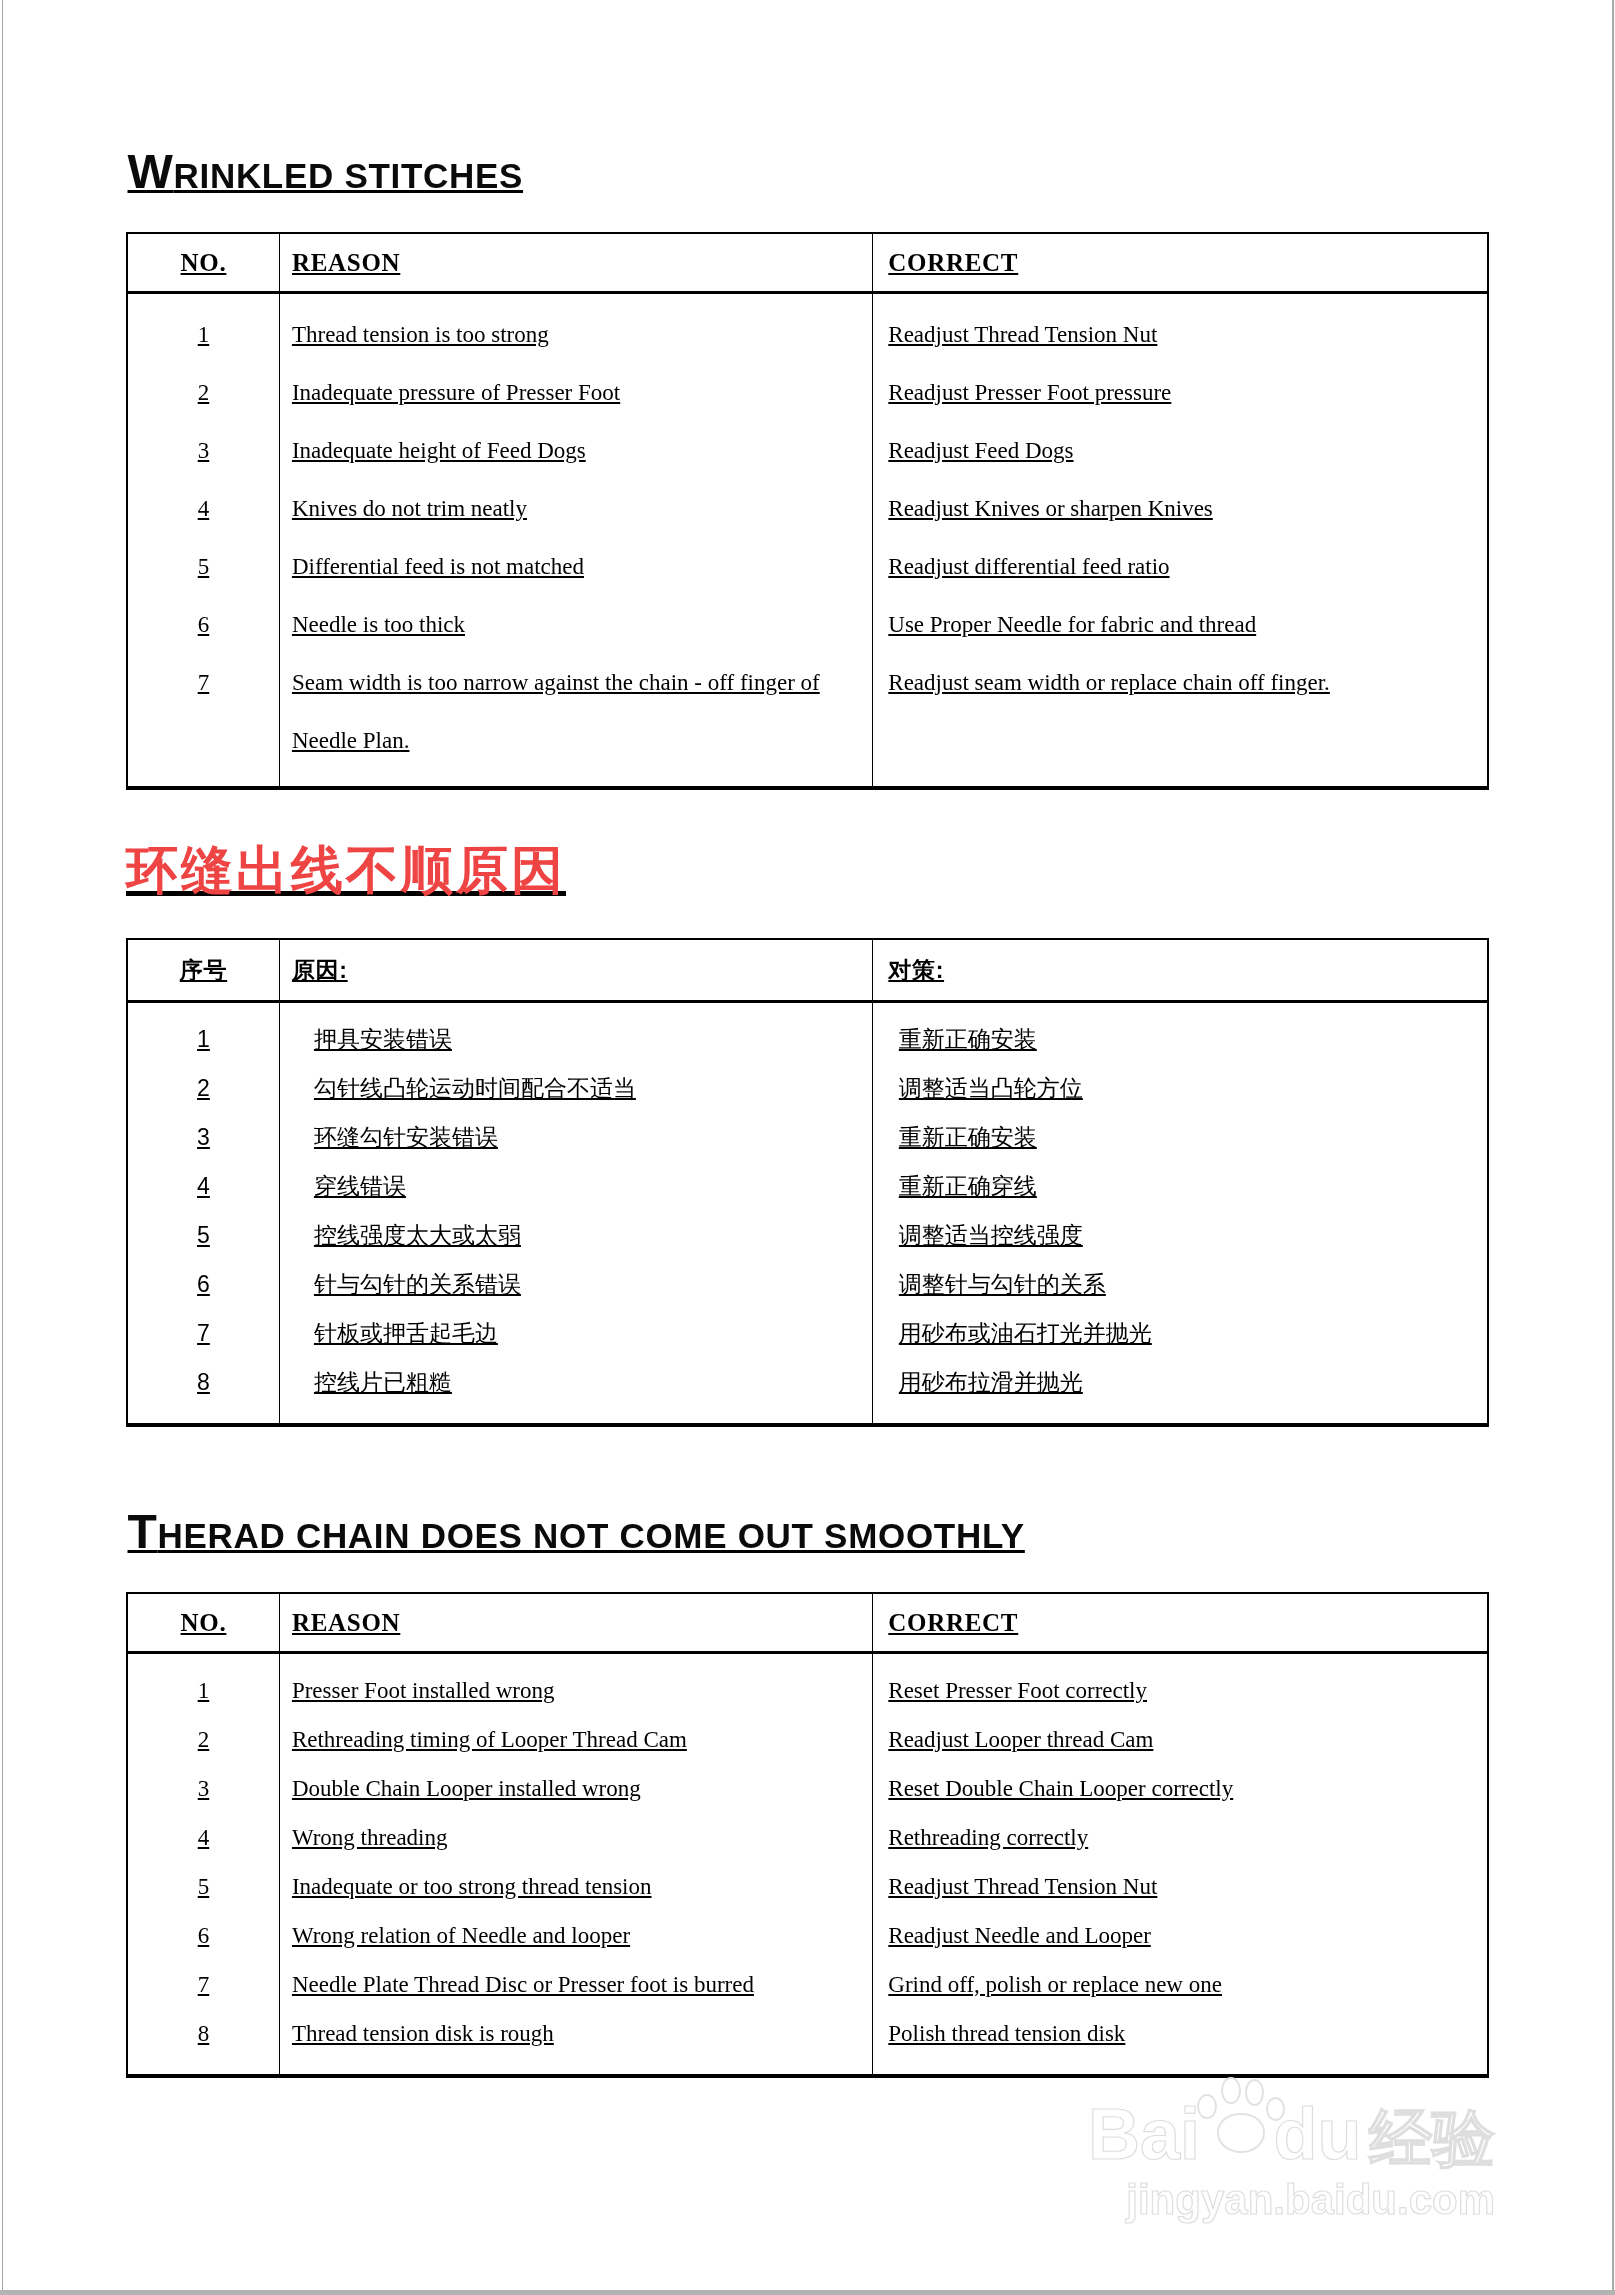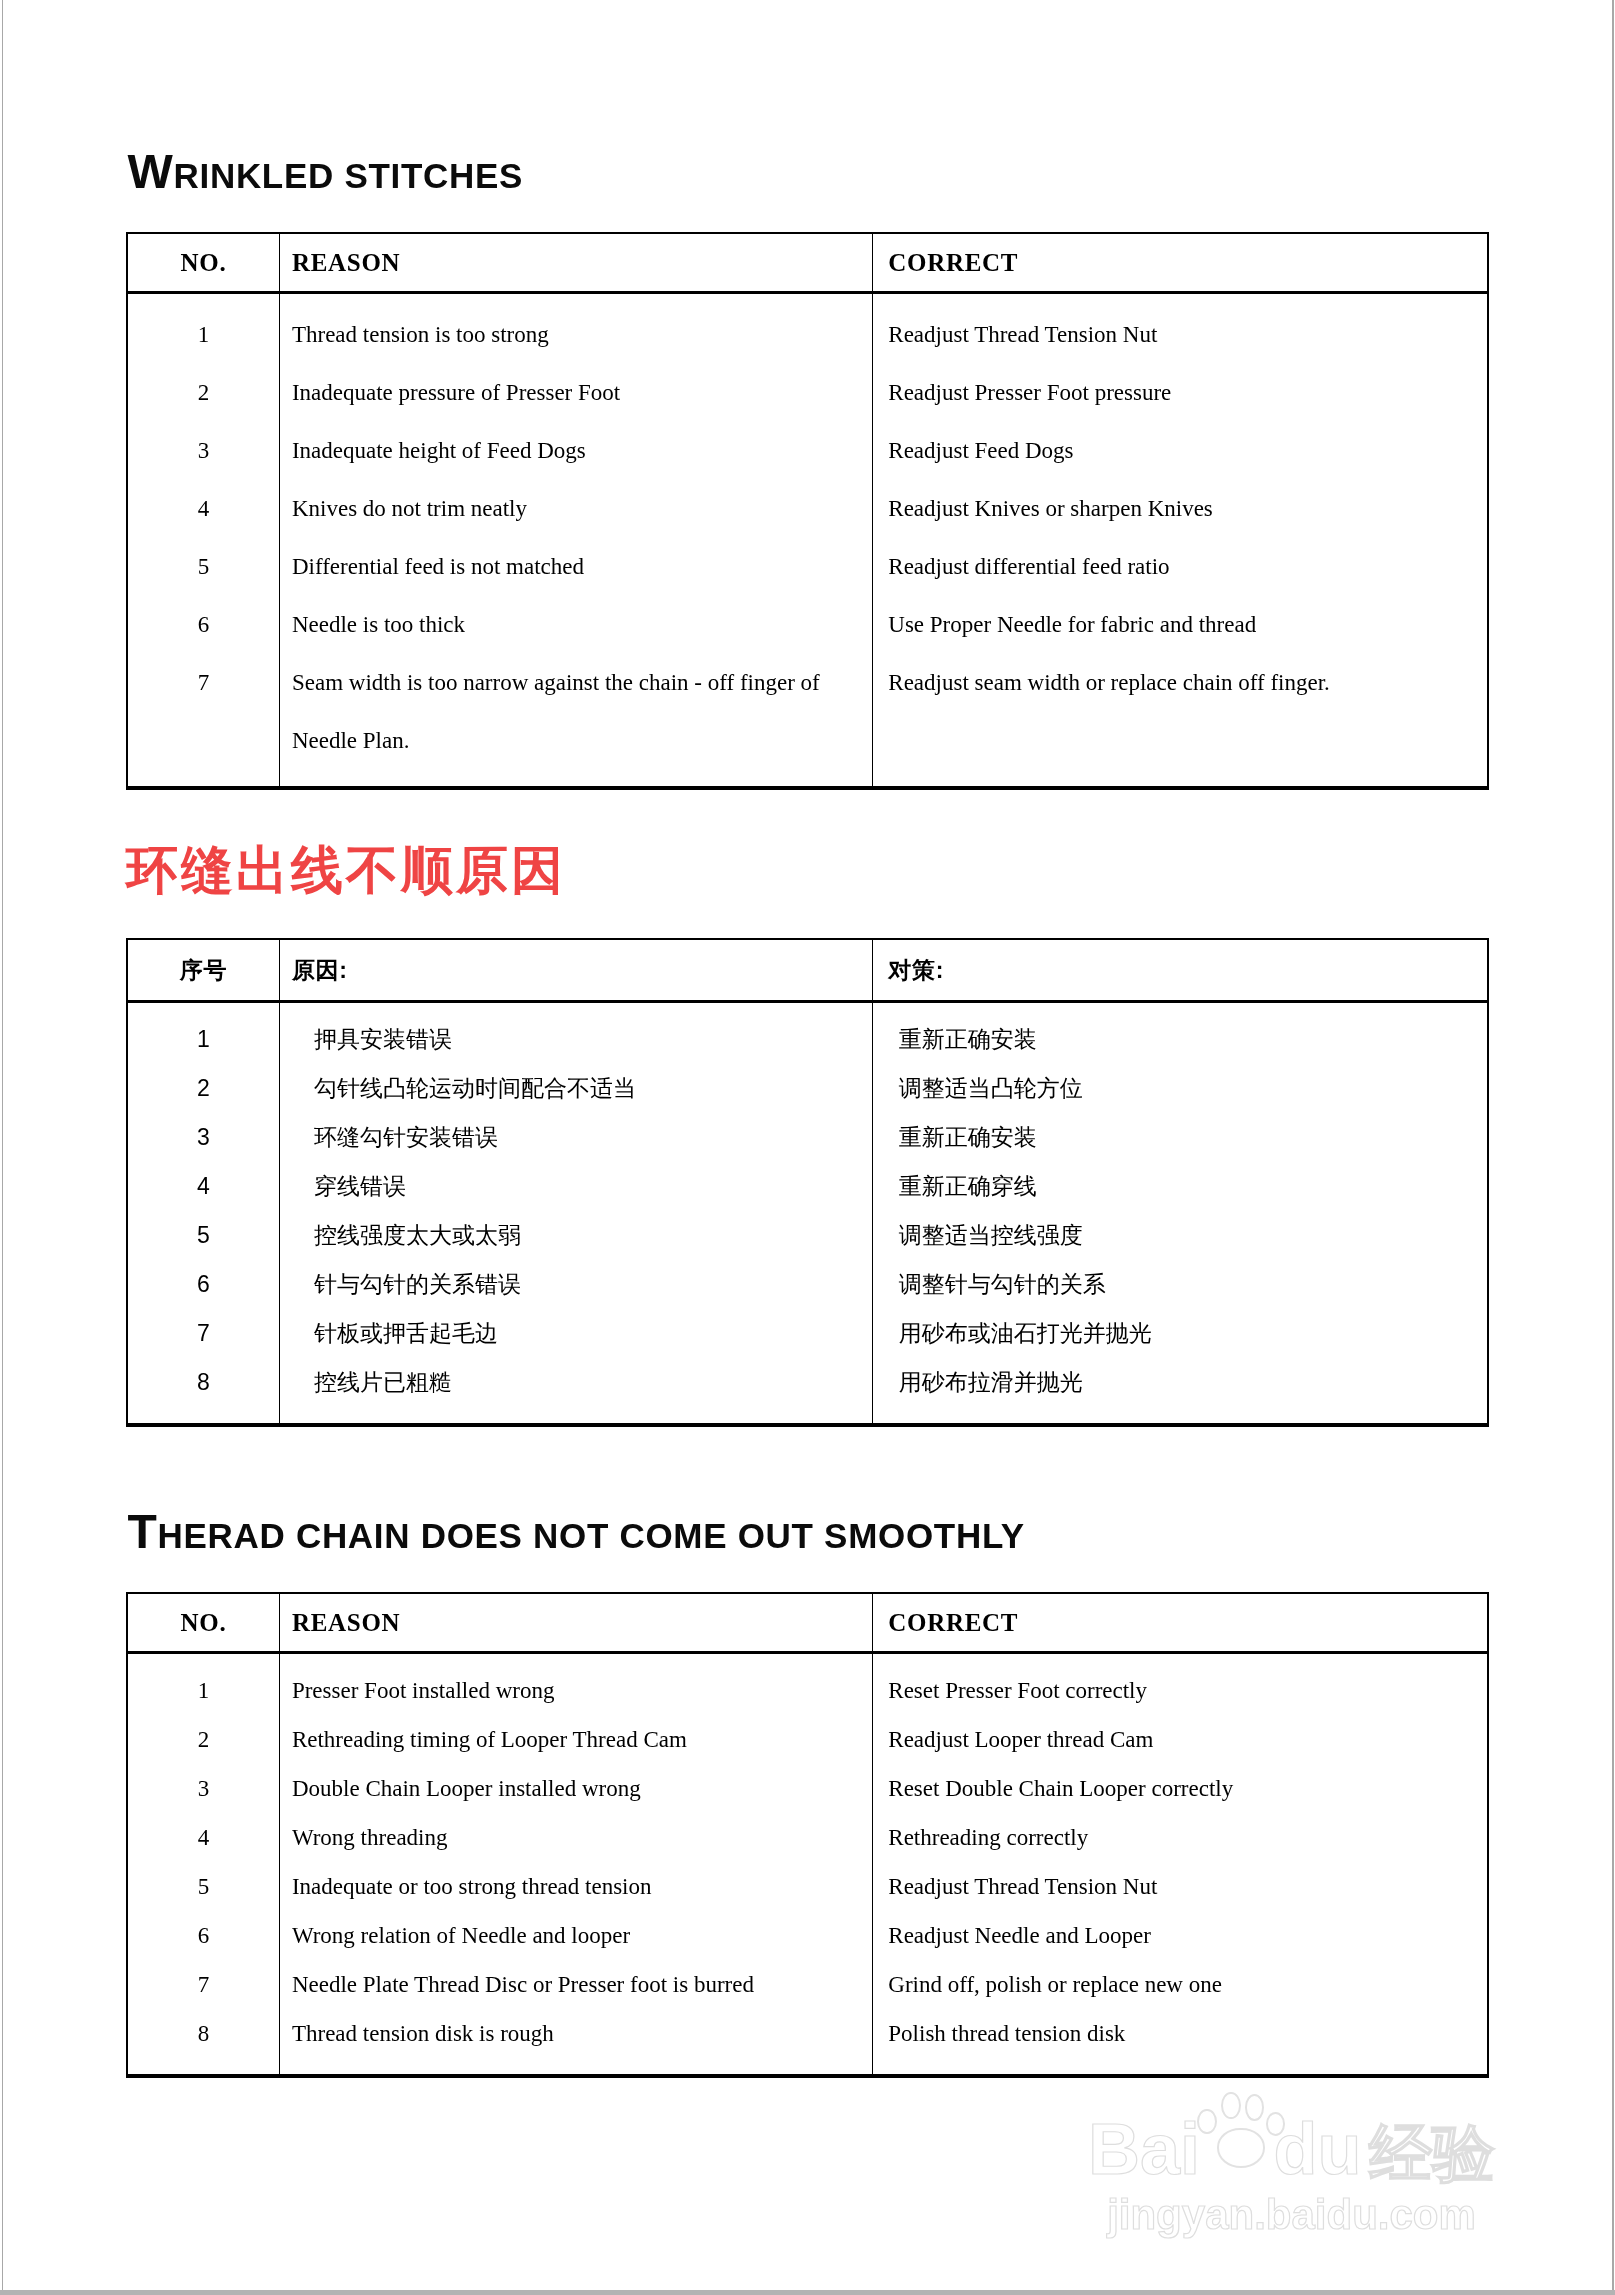--- a/index.html
+++ b/index.html
@@ -9,21 +9,21 @@
     position:relative;
     font-family:"Liberation Serif", serif;
     color:#000;
     overflow:hidden;
   }
   
   .edge-left  { position:absolute; left:1.5px;  top:0; width:1.5px; height:2295px; background:#a8a8a8; }
   .edge-right { position:absolute; right:1.5px; top:0; width:1.5px; height:2295px; background:#a8a8a8; }
   .bottom-bar { position:absolute; left:0; bottom:0; width:1615px; height:5.2px; background:#b3b3b3; }
 
-  .content { padding:148px 126px 0 126px; }
+  .content { padding:148px 126px 0 126px;text-decoration:underline; }
 
   
   .title-en{
     font-family:"Liberation Sans", sans-serif;
     font-weight:bold;
     font-size:35px;
     letter-spacing:0.7px;
     color:#0b0b0b;
     margin:0 0 36px 1.5px;
     line-height:1;
@@ -78,22 +78,22 @@
   table.t-cn  td.correct{ padding-left:25.5px; }
   table.t-en2 tbody td{ line-height:49px; }
 
   .gap-after-t1{ height:54px; }
   .gap-after-t2{ height:81px; }
 
   
   .watermark{
     position:absolute;
     right:120px;
-    bottom:56px;
-    text-align:center;
+    bottom:71px;
+    text-align:right;
     color:#fff;
     -webkit-text-stroke:1.2px #dedede;
     pointer-events:none;
   }
   .wm-row{ display:flex; align-items:flex-end; gap:7.5px; }
   .wm-brand{
     font-family:"Liberation Sans", sans-serif;
     font-weight:bold;
     font-size:72px;
     line-height:1;

